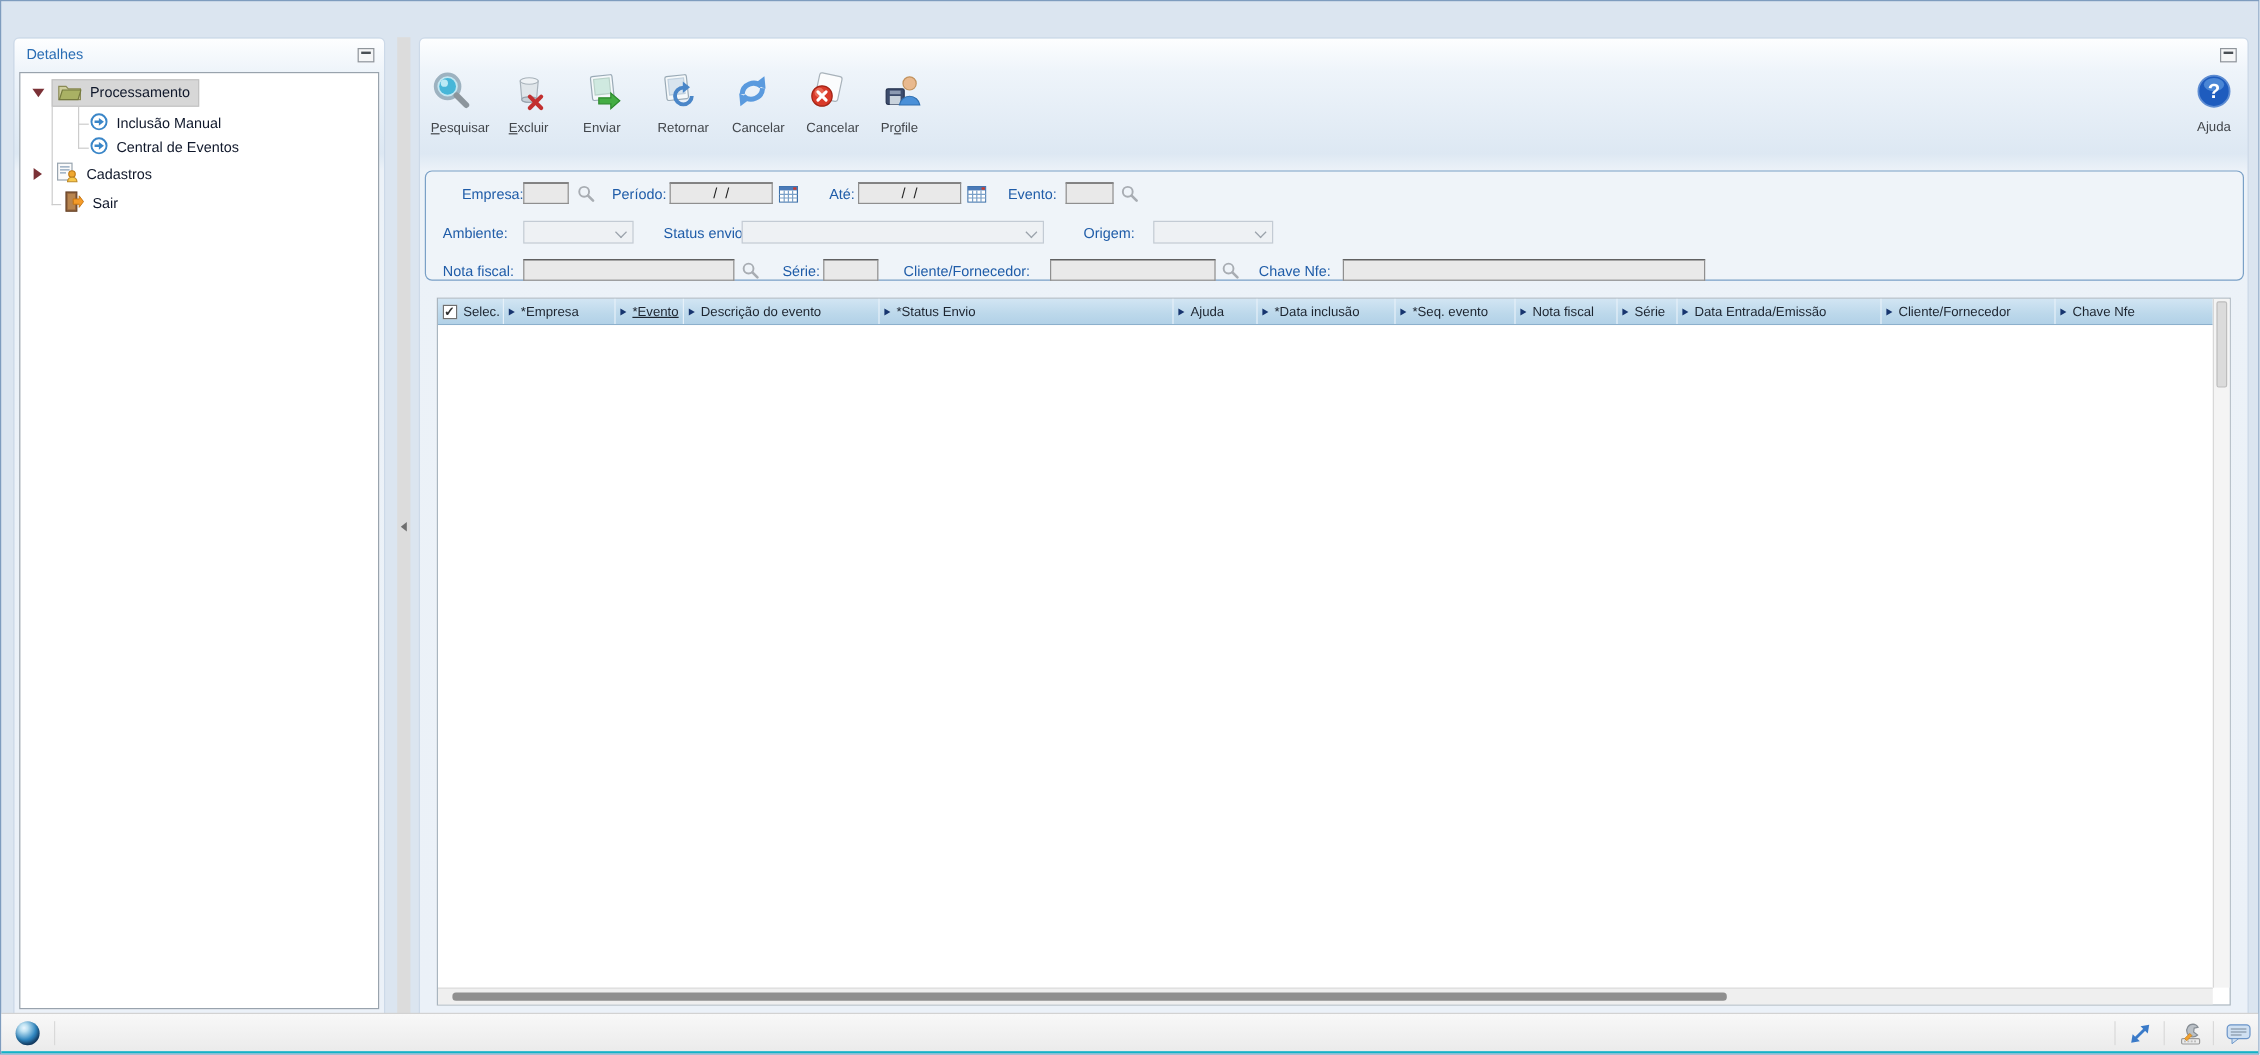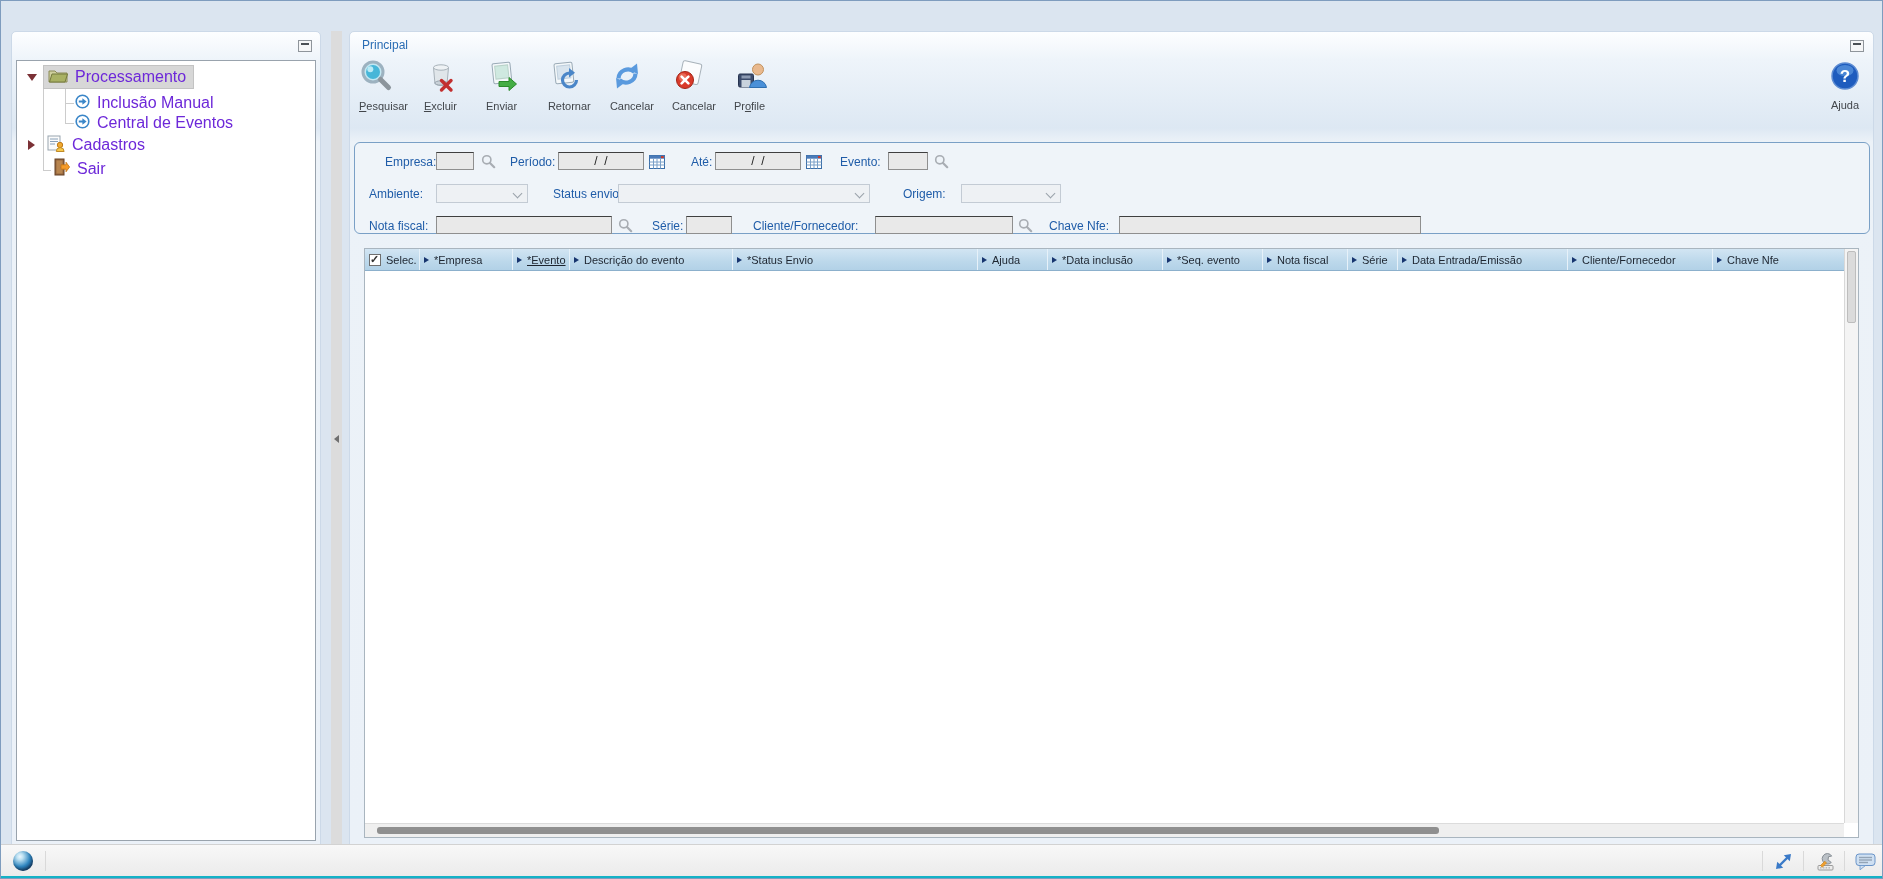--- a/index.html
+++ b/index.html
@@ -22,21 +22,21 @@
     box-sizing:border-box;}
   .panel-title{font-size:12px;color:#2a6db4;line-height:26px;}
   .collapse-btn{position:absolute;top:8px;width:14px;height:12px;border:1px solid #8f959b;background:#f5f6f7;
     box-sizing:border-box;cursor:pointer;}
   .collapse-btn::after{content:"";display:block;margin:2px auto 0;width:8px;height:2px;background:#4a4f54;}
 
   
   .left-panel{left:10px;top:30px;width:310px;height:815px;}
   .left-panel .panel-title{padding-left:10px;}
   .tree-box{position:absolute;left:4px;right:4px;top:28px;bottom:4px;background:#ffffff;border:1px solid #99a3ad;overflow:hidden;}
-  .trow{position:absolute;left:0;display:flex;align-items:center;height:20px;font-size:16px;color:#6d28d9;cursor:pointer;}
+  .trow{position:absolute;left:0;display:flex;align-items:center;height:20px;font-size:12px;color:#0f172a;cursor:pointer;}
   .trow .tw{display:flex;align-items:center;gap:7px;padding:1px 7px 1px 4px;}
   .trow.selected .tw{background:#d7d7d7;border:1px solid #c3c3c3;}
   .exp{width:0;height:0;cursor:pointer;}
   .exp.down{border-top:7px solid #7b3136;border-left:5px solid transparent;border-right:5px solid transparent;}
   .exp.right{border-left:7px solid #7b3136;border-top:5px solid transparent;border-bottom:5px solid transparent;}
   .conn{position:absolute;background:#cccccc;}
 
   
   .main-panel{left:348px;top:30px;width:1525px;height:815px;}
   .main-panel .panel-title{padding-left:12px;}
@@ -94,20 +94,21 @@
   .sb-div-left{position:absolute;left:44px;top:6px;width:1px;height:20px;background:#d9d9d9;}
   .teal-edge{position:absolute;left:0;right:0;bottom:0;height:2px;background:#14b2c6;}
 </style>
 </head>
 <body>
 
 <div class="win">
 
 
   <div class="panel left-panel">
+    <div class="panel-title">Detalhes</div>
     <div class="collapse-btn" style="right:8px;"></div>
 
     <div class="tree-box">
 
       <div class="conn" style="left:26px;top:28px;width:1px;height:82px;"></div>
       <div class="conn" style="left:26px;top:109px;width:8px;height:1px;"></div>
       <div class="conn" style="left:48px;top:26px;width:1px;height:37px;"></div>
       <div class="conn" style="left:48px;top:42px;width:9px;height:1px;"></div>
       <div class="conn" style="left:48px;top:62px;width:9px;height:1px;"></div>
 
@@ -181,21 +182,20 @@
         </span>
       </div>
     </div>
   </div>
 
   <div class="splitter">
     <span class="split-arrow"></span>
   </div>
 
   <div class="panel main-panel">
-    <div class="panel-title">Principal</div>
     <div class="collapse-btn" style="right:9px;"></div>
 
     <div class="toolbar">
 
       <div class="tbtn">
         <span>
           <svg width="34" height="34">
               <circle cx="14" cy="13" r="10" fill="#c2e7f2" stroke="#9db2c0" stroke-width="3"></circle>
               <circle cx="14" cy="13" r="7" fill="#47b6d8"></circle>
               <circle cx="11.3" cy="10.3" r="3" fill="#c6eff8" opacity="0.9"></circle>

